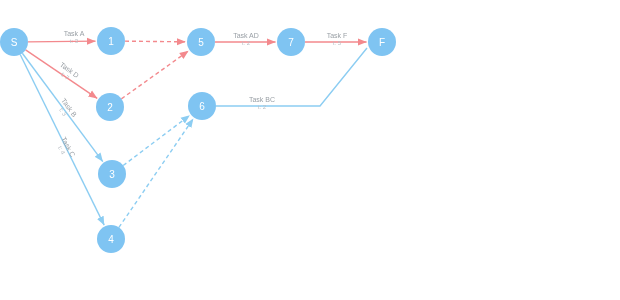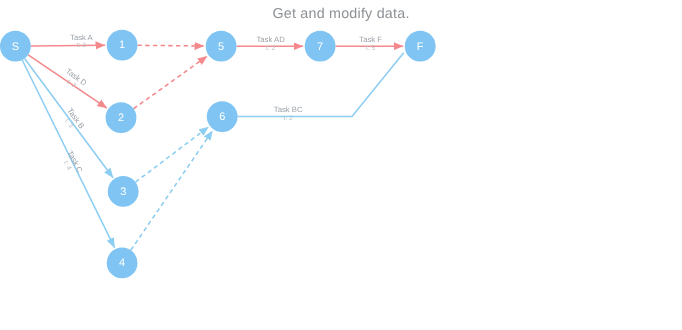--- a/index.html
+++ b/index.html
@@ -28,21 +28,20 @@
   .edge-normal{stroke:#8ccdf2;stroke-width:1.4;}
   .edge-dashed{stroke-dasharray:4 3;}
   .edge-label-name{font-family:"Liberation Sans",sans-serif;font-size:7px;fill:#9aa0a6;text-anchor:middle;}
   .edge-label-time{font-family:"Liberation Sans",sans-serif;font-size:6px;fill:#b8bec4;text-anchor:middle;}
 </style>
 </head>
 <body>
 
 <div id="stage">
 
-  <div class="diagram-title">Get and modify data.</div>
 
   <svg id="graph" viewBox="0 0 620 300" xmlns="http://www.w3.org/2000/svg">
     <defs>
       <marker id="arrow-critical" markerWidth="7" markerHeight="7" refX="6.2" refY="3" orient="auto" markerUnits="strokeWidth">
         <path d="M0,0.4 L6.4,3 L0,5.6 z" fill="#f3898d"></path>
       </marker>
       <marker id="arrow-normal" markerWidth="7" markerHeight="7" refX="6.2" refY="3" orient="auto" markerUnits="strokeWidth">
         <path d="M0,0.4 L6.4,3 L0,5.6 z" fill="#8ccdf2"></path>
       </marker>
     </defs>

